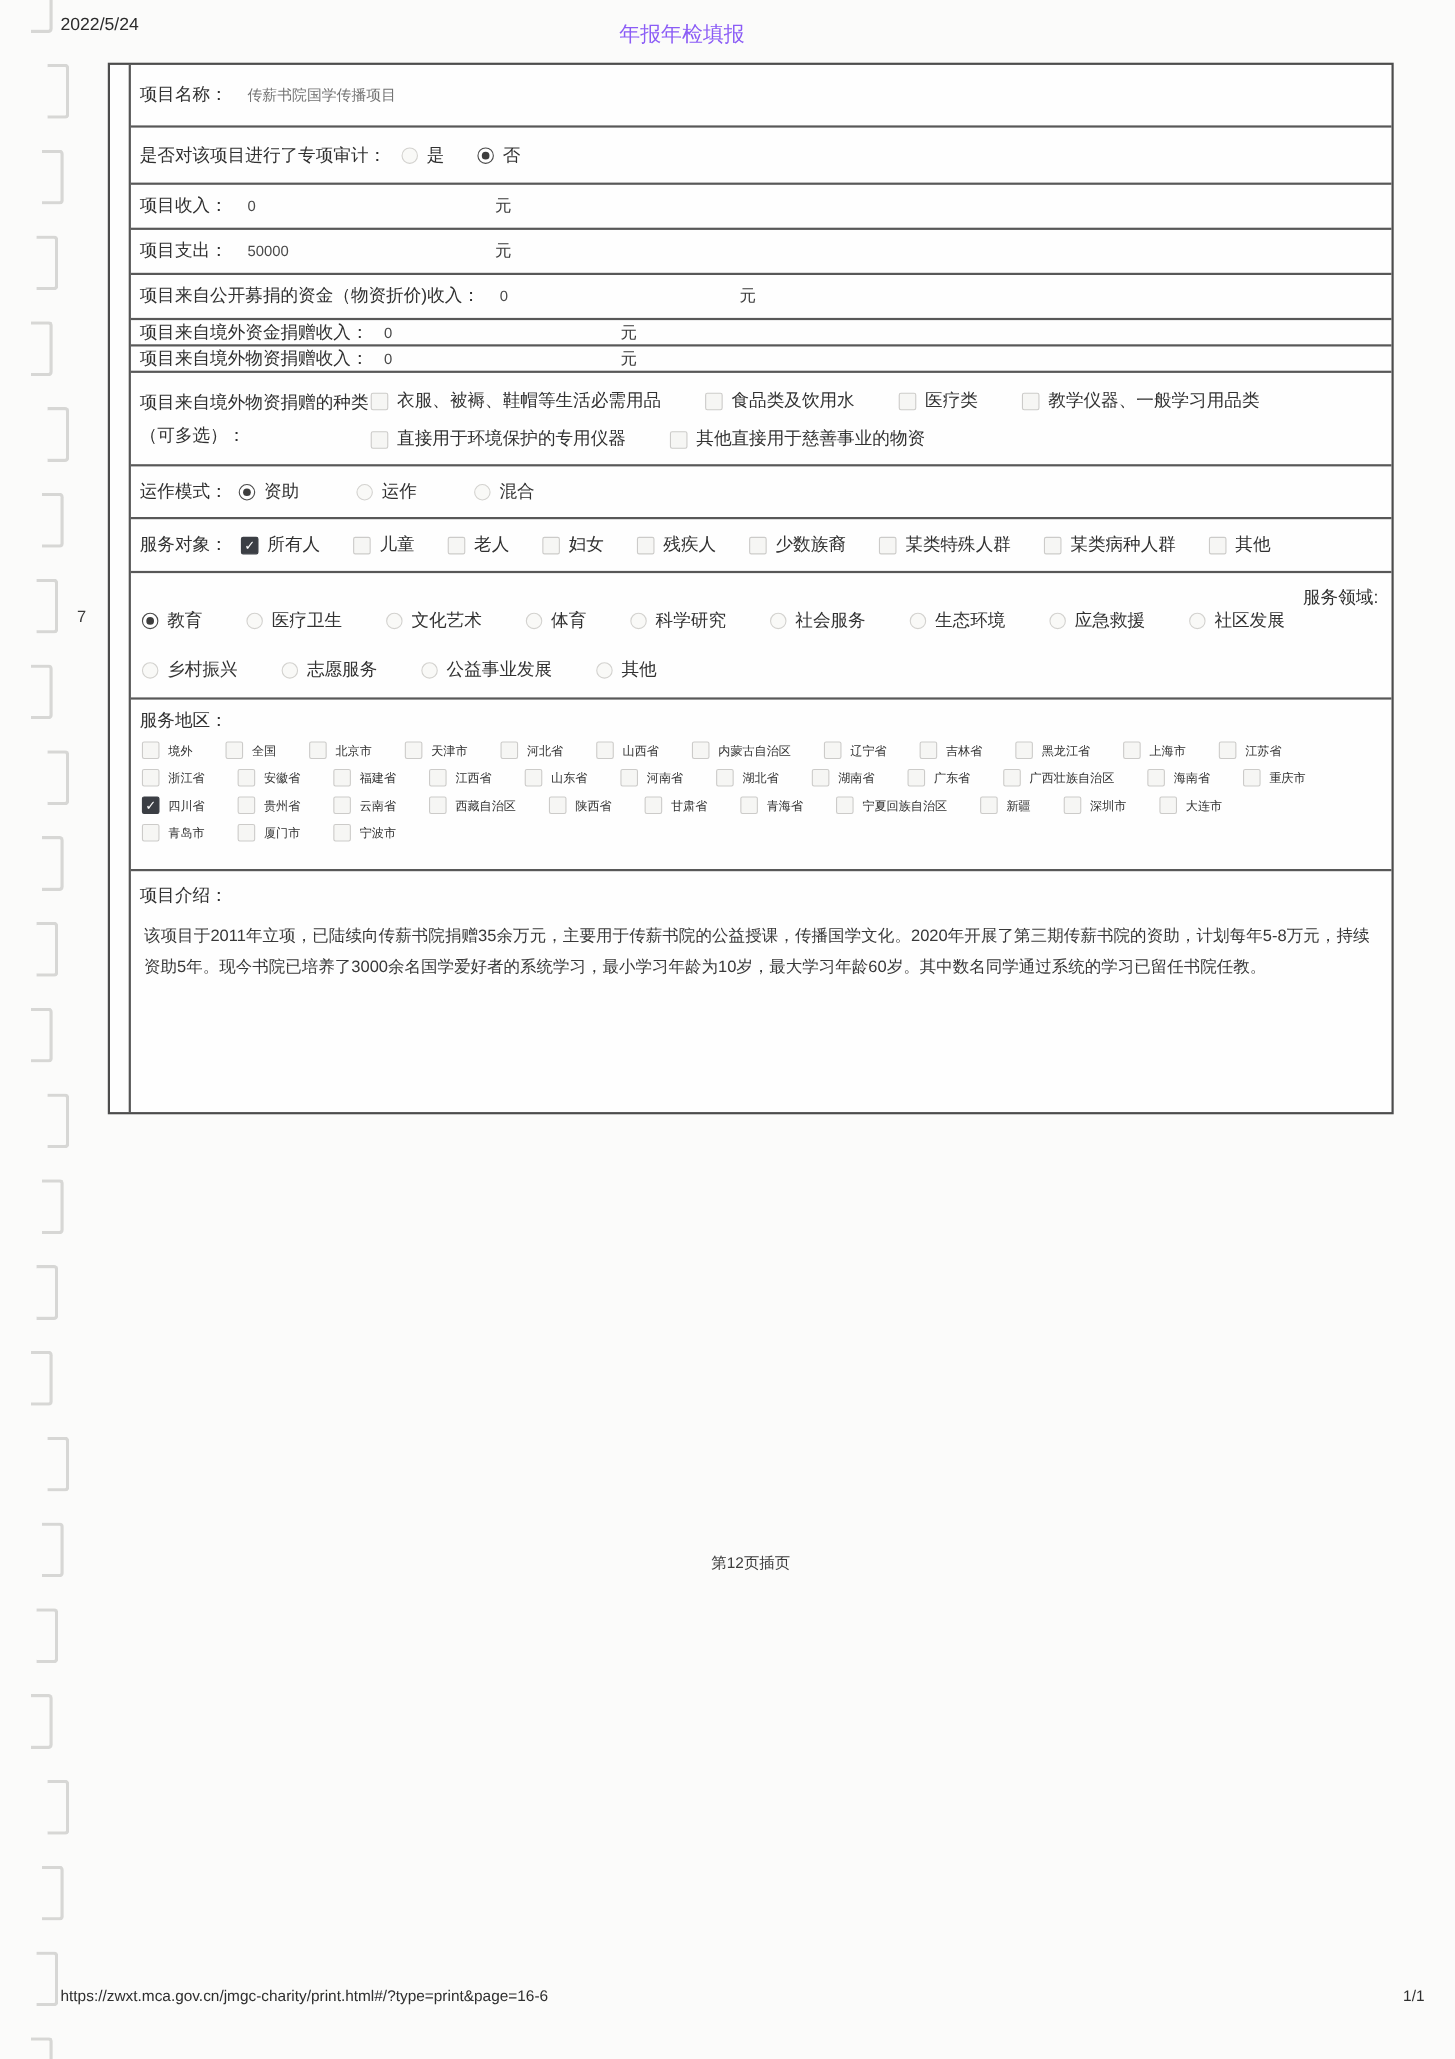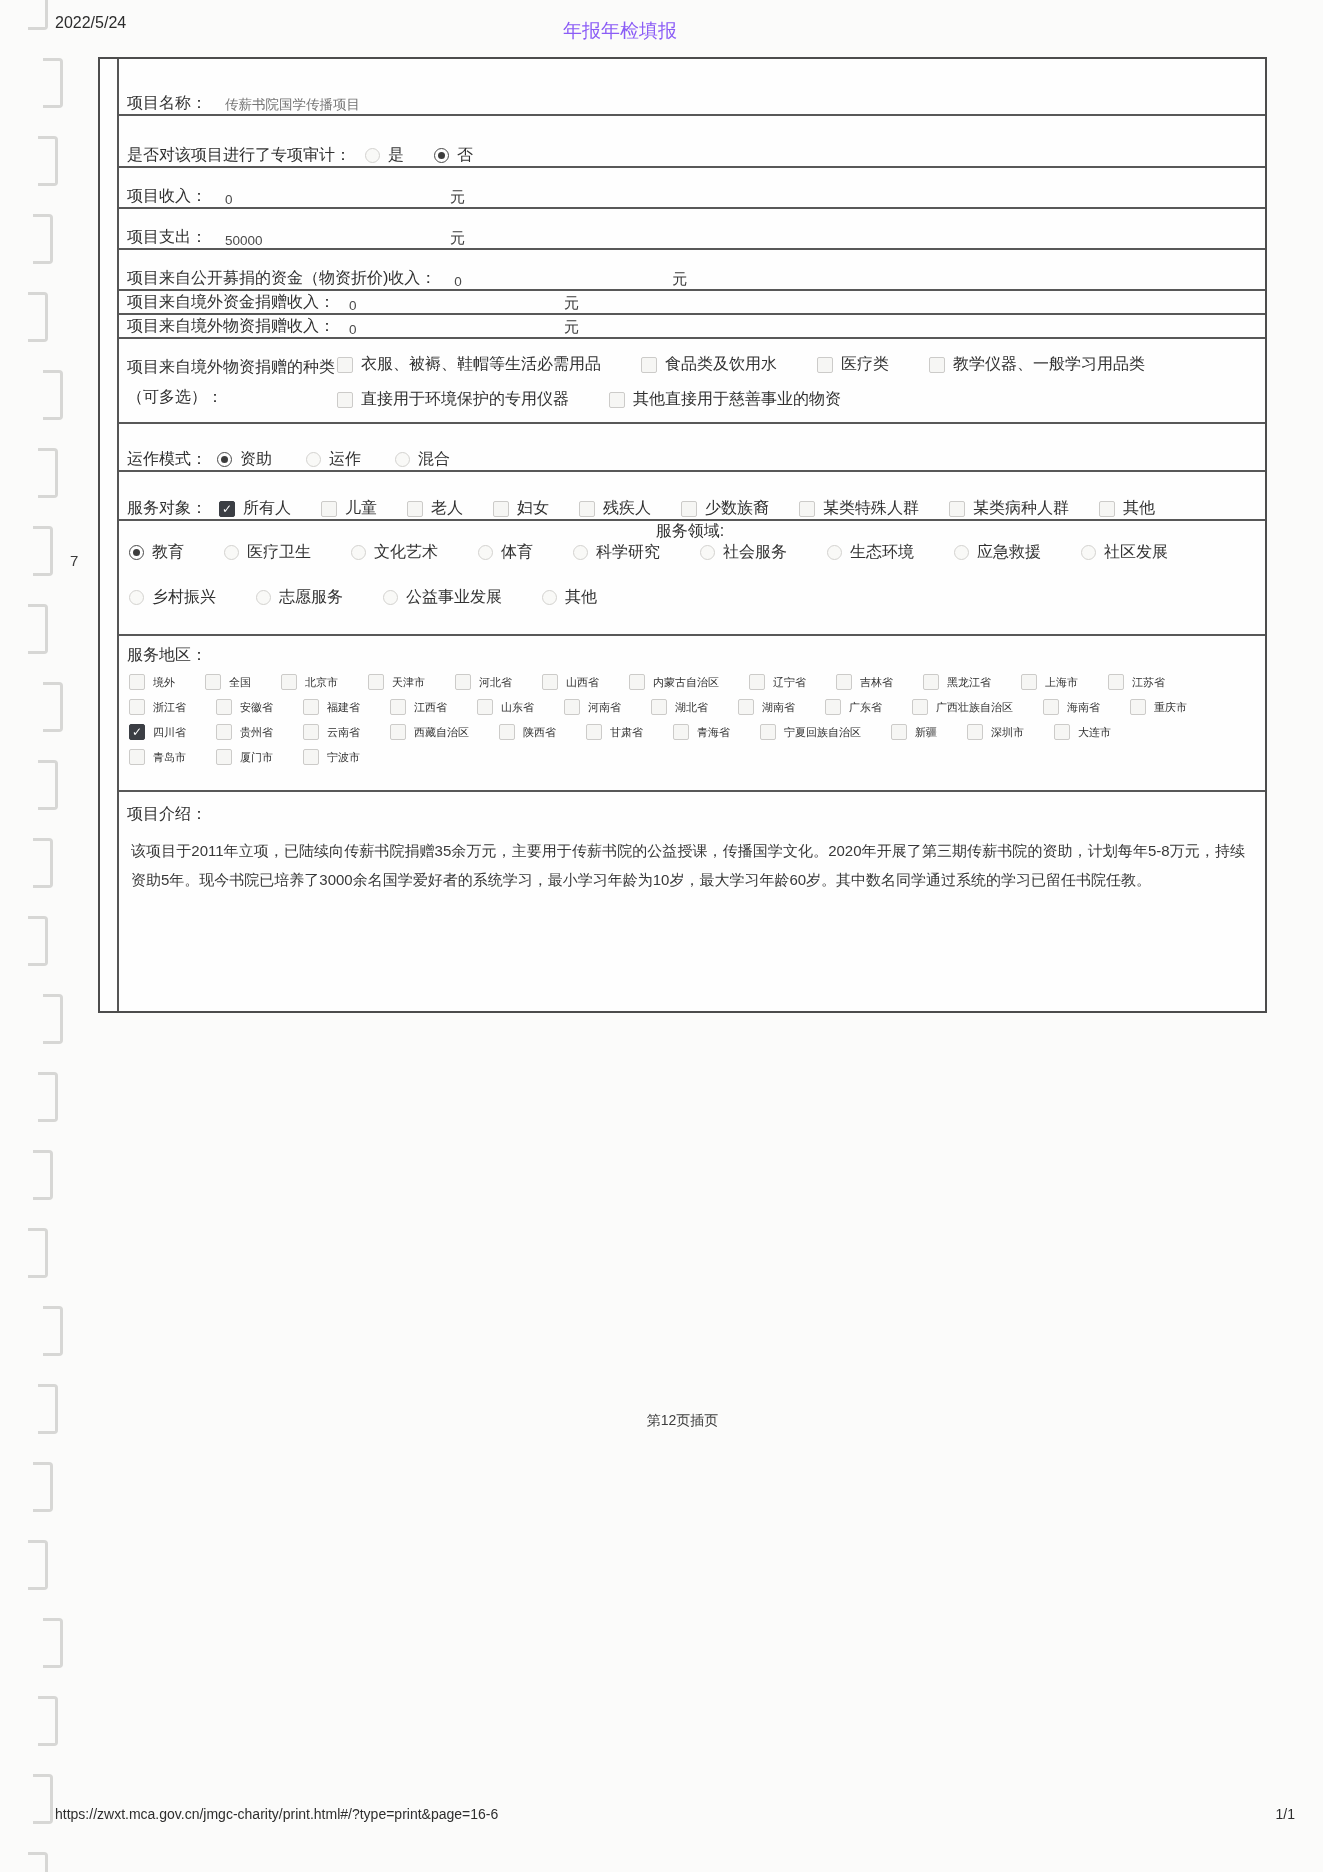--- a/index.html
+++ b/index.html
@@ -27,31 +27,31 @@
   
   .form-table{
     position:absolute;left:98px;top:57px;width:1169px;
     display:flex;background:#fefefe;
     border:2px solid #4c4c4c;box-sizing:border-box;
   }
   .gutter{width:19px;border-right:2px solid #555;box-sizing:border-box;}
   .rows{flex:1;display:flex;flex-direction:column;min-width:0;}
   .row{
     box-sizing:border-box;padding:0 12px 0 8px;
-    display:flex;align-items:flex-end;font-size:16px;color:#303030;
+    display:flex;align-items:center;font-size:16px;color:#303030;
   }
   .row + .row{border-top:2px solid #585858;}
   .r1{height:55px;}
   .r2{height:52px;}
   .r3,.r4,.r5{height:41px;}
   .r6,.r7{height:24px;}
   .r8{height:85px;align-items:flex-start;padding-top:13px;}
   .r9{height:48px;}
   .r10{height:49px;}
-  .r11{height:115px;flex-direction:column;align-items:center;justify-content:flex-start;padding-top:0;}
+  .r11{height:115px;flex-direction:column;align-items:flex-end;justify-content:flex-start;padding-top:12px;}
   .r12{height:156px;flex-direction:column;align-items:flex-start;justify-content:flex-start;padding-top:9px;}
   .r13{height:221px;flex-direction:column;align-items:flex-start;justify-content:flex-start;padding-top:12px;}
   .lbl{white-space:nowrap;}
   .val{display:inline-block;font-size:13.5px;color:#4a4a4a;}
   .val-name{margin-left:18px;font-size:13.5px;color:#737373;}
   .w225{width:225px;margin-left:18px;}
   .w218{width:218px;margin-left:18px;}
   .w215{width:215px;margin-left:14px;}
   .unit{font-size:15px;color:#3a3a3a;}
   
@@ -69,21 +69,21 @@
     width:15px;height:15px;box-sizing:border-box;border:1.5px solid #d3d2cf;
     background:#f9f9f7;border-radius:50%;display:inline-flex;
     align-items:center;justify-content:center;flex:none;
   }
   .radio.checked{border-color:#4a4a4a;background:#ffffff;}
   .radio.checked::after{content:"";width:7px;height:7px;border-radius:50%;background:#3d3d3d;}
   
   .r2 .opts{margin-left:14px;column-gap:30px;}
   .r8 .types-label{width:208px;flex:none;white-space:normal;line-height:1.85;}
   .r8 .opts{margin-left:2px;column-gap:40px;row-gap:14px;padding-top:2px;}
-  .r9 .opts{margin-left:10px;column-gap:34px;}
+  .r9 .opts{margin-left:10px;column-gap:52px;}
   .r10 .opts{margin-left:12px;column-gap:30px;}
   .r11 .opts{column-gap:40px;row-gap:24px;padding-left:2px;}
   .r12 .opts{margin-top:8px;column-gap:30px;row-gap:9px;padding-left:2px;width:1065px;}
   .r12 .option-label{font-size:11px;}
   .intro-text{
     margin-top:11px;width:1118px;font-size:15px;line-height:1.95;
     color:#383838;text-align:justify;padding-left:4px;box-sizing:border-box;
   }
 </style>
 </head>

